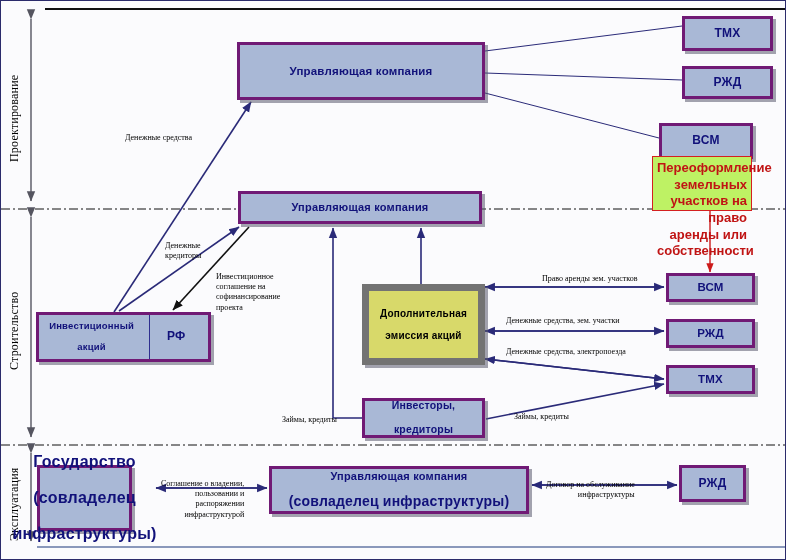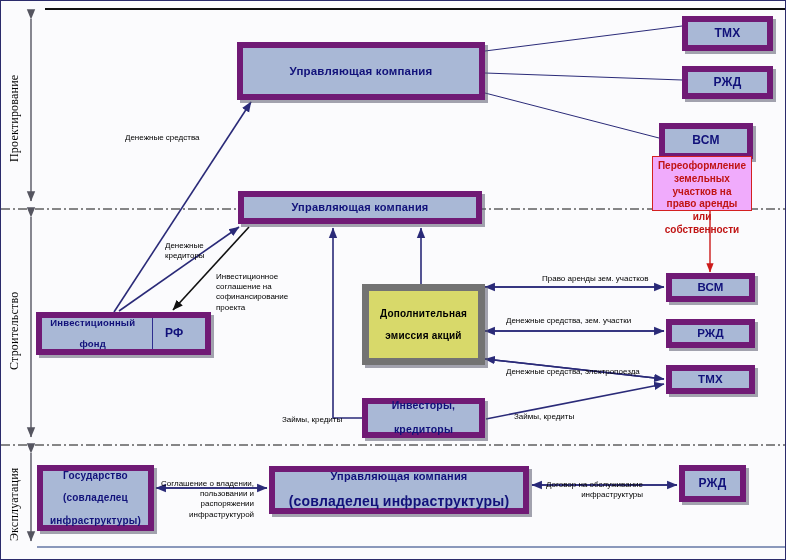--- a/index.html
+++ b/index.html
@@ -25,61 +25,62 @@
     pointer-events: none;
   }
   .node {
     position: absolute;
     box-sizing: border-box;
     display: flex;
     align-items: center;
     justify-content: center;
     text-align: center;
     background: #a9b8d6;
-    border: 6px solid #701a75;
+    border: 3px solid #701a75;
     color: #11117a;
     font-weight: bold;
     line-height: 1.12;
     box-shadow: 3px 3px 0 rgba(90,90,110,0.55);
     letter-spacing: 0.2px;
   }
   .node span { display:block; padding:0 3px; }
   .node.yellow {
     background: #d8d96a;
     border: 7px solid #737373;
     color: #000000;
     box-shadow: 3px 3px 0 rgba(90,90,110,0.55);
   }
   .note {
     position: absolute;
     box-sizing: border-box;
-    background: #f0abfc;
+    background: #bef264;
     border: 1px solid #d42020;
     color: #c01414;
-    font-size: 10px;
+    font-size: 13px;
     font-weight: bold;
     line-height: 1.28;
     padding: 3px 4px;
-    text-align: center;
+    text-align: right;
     letter-spacing: 0px;
   }
   .split {
     position: absolute;
     top: 0; bottom: 0;
     width: 1px;
     background: #2e2e8f;
   }
   .edge-label {
     position: absolute;
     color: #000000;
     font-size: 8px;
     line-height: 1.28;
     font-weight: normal;
     white-space: pre-line;
     letter-spacing: 0px;
+    font-family: Liberation Serif, serif;
   }
   .phase-label {
     position: absolute;
     color: #000000;
     font-family: "Liberation Serif", serif;
     font-size: 12px;
     writing-mode: vertical-rl;
     transform: rotate(180deg);
     text-align: center;
     letter-spacing: 0.2px;
@@ -178,22 +179,22 @@
   <div class="node" style="left:658px; top:122px; width:94px; height:36px; font-size:12px;">
     <span>ВСМ</span>
   </div>
 
   <div class="note" style="left:651px; top:155px; width:100px; height:55px;">Переоформление земельных участков на право аренды или собственности</div>
 
   <div class="node" style="left:237px; top:190px; width:244px; height:33px; font-size:11px;">
     <span>Управляющая компания</span>
   </div>
 
-  <div class="node" style="left:35px; top:311px; width:175px; height:43px; font-size:9.5px; padding:0;">
-    <span style="width:110px;"><span>Инвестиционный</span><br><span>фонд</span></span>
+  <div class="node" style="left:35px; top:311px; width:175px; height:50px; font-size:9.5px; padding:0;">
+    <span style="width:110px;"><span>Инвестиционный</span><br><span>акций</span></span>
     <div class="split" style="left:110px;"></div>
     <span style="width:64px; font-size:12px;">РФ</span>
   </div>
 
   <div class="node yellow" style="left:361px; top:283px; width:123px; height:81px; font-size:10px;">
     <span><span>Дополнительная</span><br><span>эмиссия акций</span></span>
   </div>
 
   <div class="node" style="left:361px; top:397px; width:123px; height:40px; font-size:10.5px;">
     <span><span>Инвесторы,</span><br><span>кредиторы</span></span>
@@ -204,21 +205,21 @@
   </div>
 
   <div class="node" style="left:665px; top:318px; width:89px; height:29px; font-size:11.5px;">
     <span>РЖД</span>
   </div>
 
   <div class="node" style="left:665px; top:364px; width:89px; height:29px; font-size:11.5px;">
     <span>ТМХ</span>
   </div>
 
-  <div class="node" style="left:36px; top:464px; width:117px; height:66px; font-size:10px;">
+  <div class="node" style="left:36px; top:464px; width:95px; height:66px; font-size:16px;">
     <span><span>Государство</span><br><span>(совладелец</span><br><span>инфраструктуры)</span></span>
   </div>
 
   <div class="node" style="left:268px; top:465px; width:260px; height:48px; font-size:11px;">
     <span><span>Управляющая компания</span><br><span style="font-size:14px">(совладелец инфраструктуры)</span></span>
   </div>
 
   <div class="node" style="left:678px; top:464px; width:67px; height:37px; font-size:12px;">
     <span>РЖД</span>
   </div>
@@ -230,21 +231,21 @@
 
   <div class="edge-label" style="left:215px; top:271px;">Инвестиционное
 соглашение на
 софинансирование
 проекта</div>
 
   <div class="edge-label" style="left:505px; top:273px;padding-left:36px;">Право аренды зем. участков</div>
 
   <div class="edge-label" style="left:505px; top:315px;">Денежные средства, зем. участки</div>
 
-  <div class="edge-label" style="left:505px; top:346px;margin-top:20px;">Денежные средства, электропоезда</div>
+  <div class="edge-label" style="left:505px; top:346px;">Денежные средства, электропоезда</div>
 
   <div class="edge-label" style="left:281px; top:414px;">Займы, кредиты</div>
 
   <div class="edge-label" style="left:513px; top:411px;">Займы, кредиты</div>
 
   <div class="edge-label" style="left:160px; top:478px;text-align:right;">Соглашение о владении,
 пользовании и
 распоряжении
 инфраструктурой</div>
 

